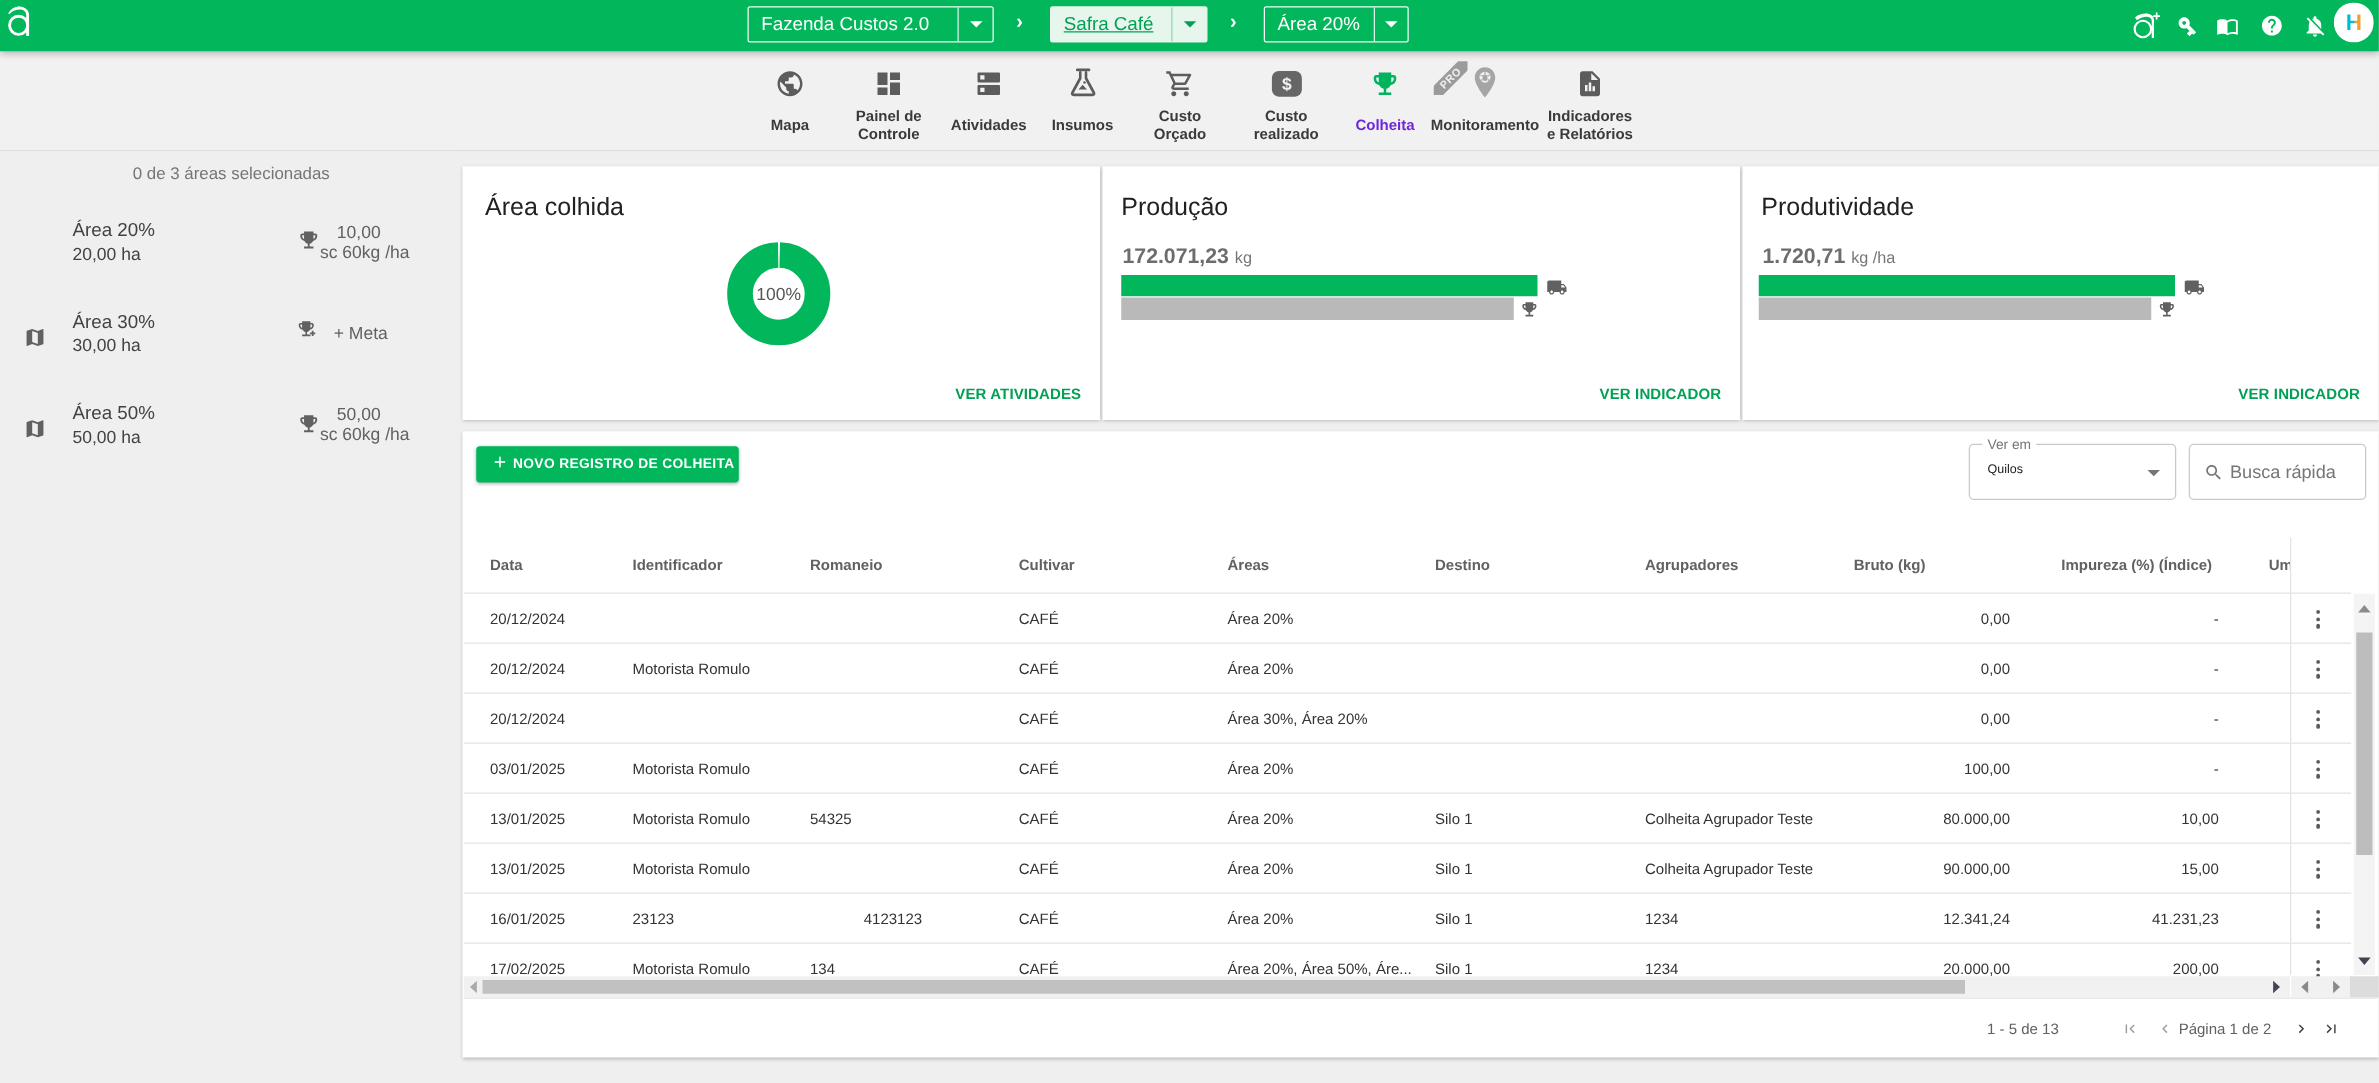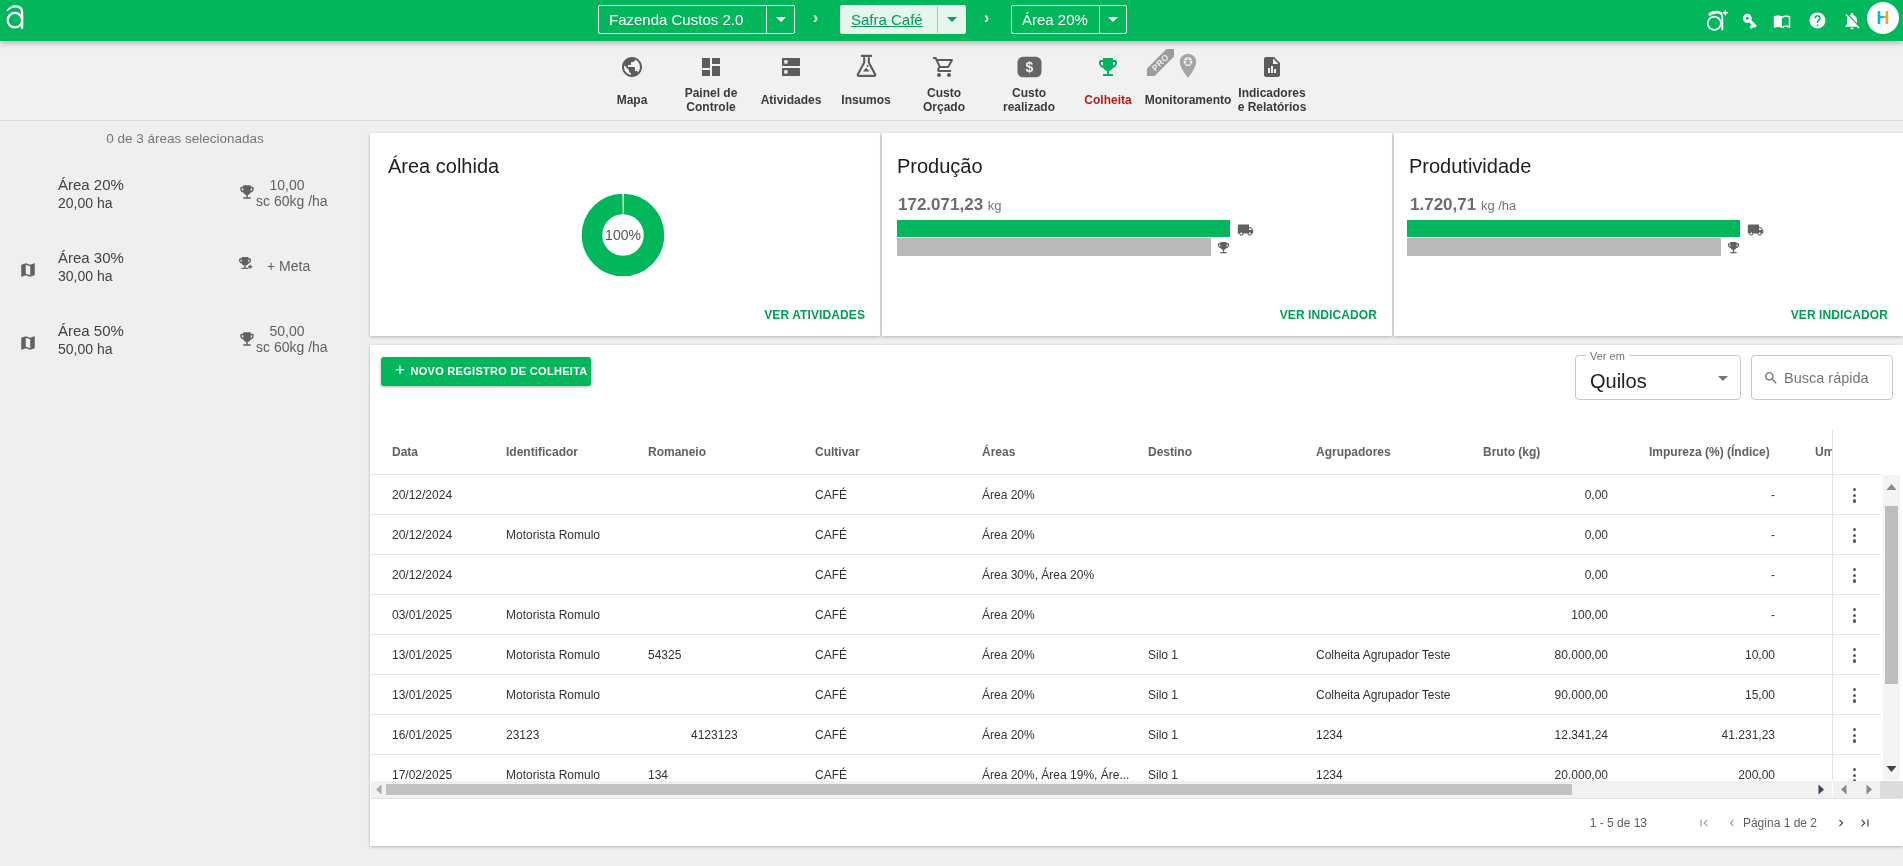--- a/index.html
+++ b/index.html
@@ -141,21 +141,21 @@
     </svg>
   <div class="navlabel">Custo<br>Orçado</div>
 </div>
 <div class="navitem" style="left:994px;width:70px;">
   <svg width="25" height="24" viewBox="0 0 25 24">
       <rect x="0.5" y="1.8" width="24" height="20.5" rx="5.5" fill="#666666"></rect>
       <text x="12.5" y="17" font-size="14" font-weight="bold" fill="#f1f1f1" text-anchor="middle" font-family="Liberation Sans">$</text>
     </svg>
   <div class="navlabel">Custo<br>realizado</div>
 </div>
-<div class="navitem" style="left:1073px;width:70px;color:#b91c1c;">
+<div class="navitem" style="left:1073px;width:70px;color:#6d28d9;">
   <svg width="24" height="24" viewBox="0 0 24 24" fill="#02b35d">
       <path d="M19 5h-2V3H7v2H5c-1.1 0-2 .9-2 2v1c0 2.55 1.92 4.63 4.39 4.94.63 1.5 1.98 2.63 3.61 2.96V19H7v2h10v-2h-4v-3.1c1.63-.33 2.98-1.46 3.61-2.96C19.08 12.63 21 10.55 21 8V7c0-1.1-.9-2-2-2zM5 8V7h2v3.82C5.84 10.4 5 9.3 5 8zm14 0c0 1.3-.84 2.4-2 2.82V7h2v1z"></path>
     </svg>
   <div class="navlabel">Colheita</div>
 </div>
 <div class="navitem" style="left:1146px;width:84px;">
   <div style="height:24px;position:relative;">
     <svg style="position:absolute;left:33px;top:-2px;" width="18" height="26" viewBox="0 0 18 26" fill="#a5a5a5">
         <path d="M9 0.8C4.4 0.8 0.8 4.4 0.8 9c0 6.2 8.2 16 8.2 16s8.2-9.8 8.2-16c0-4.6-3.6-8.2-8.2-8.2z"></path>
         <circle cx="9" cy="8.7" r="4.4" fill="#f1f1f1"></circle>
@@ -255,21 +255,21 @@
 
 <div class="card" id="panel" style="left:370px;top:345px;width:1533px;height:501px;"></div>
 
 <div class="abs" style="left:381px;top:357px;width:210px;height:29px;background:#02b75b;border-radius:3px;box-shadow:0 1px 3px rgba(0,0,0,0.3);color:#fff;z-index:5;">
   <span class="abs" style="left:14px;top:3px;font-size:17px;font-weight:400;">+</span>
   <span class="abs" style="left:26px;right:0;top:0;text-align:center;font-size:11px;font-weight:bold;line-height:29px;letter-spacing:0.3px;white-space:nowrap;">NOVO REGISTRO DE COLHEITA</span>
 </div>
 
 <div class="abs" style="left:1575px;top:355px;width:166px;height:45px;border:1px solid #c9c9c9;border-radius:4px;z-index:5;">
   <div class="abs" style="left:10px;top:-6px;background:#fff;padding:0 4px;font-size:11px;color:#757575;">Ver em</div>
-  <div class="abs" style="left:14px;top:14px;font-size:20px;color:#212121;">Quilos</div>
+  <div class="abs" style="left:14px;top:14px;font-size:10px;color:#212121;">Quilos</div>
   <div class="caret abs" style="left:142px;top:20px;border-top-color:#757575;"></div>
 </div>
 
 <div class="abs" style="left:1751px;top:355px;width:142px;height:45px;border:1px solid #c9c9c9;border-radius:4px;z-index:5;">
   <svg class="abs" style="left:11px;top:14px;" width="16" height="16" viewBox="0 0 24 24" fill="#757575">
       <path d="M15.5 14h-.79l-.28-.27C15.41 12.59 16 11.11 16 9.5 16 5.91 13.09 3 9.5 3S3 5.91 3 9.5 5.91 16 9.5 16c1.61 0 3.09-.59 4.23-1.57l.27.28v.79l5 4.99L20.49 19l-4.99-5zm-6 0C7.01 14 5 11.99 5 9.5S7.01 5 9.5 5 14 7.01 14 9.5 11.99 14 9.5 14z"></path>
     </svg>
   <div class="abs" style="left:32px;top:14px;font-size:14.5px;color:#757575;">Busca rápida</div>
 </div>
 
@@ -375,21 +375,21 @@
 <div class="dots3" style="top:728px;">
       <span></span>
       <span></span>
       <span></span>
     </div>
 <div class="rowline" style="top:754px;"></div>
 <div class="td" style="left:392px;top:768px;">17/02/2025</div>
 <div class="td" style="left:506px;top:768px;">Motorista Romulo</div>
 <div class="td" style="left:648px;top:768px;">134</div>
 <div class="td" style="left:815px;top:768px;">CAFÉ</div>
-<div class="td" style="left:982px;top:768px;">Área 20%, Área 19%, Áre...</div>
+<div class="td" style="left:982px;top:768px;">Área 20%, Área 50%, Áre...</div>
 <div class="td" style="left:1148px;top:768px;">Silo 1</div>
 <div class="td" style="left:1316px;top:768px;">1234</div>
 <div class="td" style="left:1468px;top:768px;width:140px;text-align:right;">20.000,00</div>
 <div class="td" style="left:1635px;top:768px;width:140px;text-align:right;">200,00</div>
 <div class="dots3" style="top:768px;">
       <span></span>
       <span></span>
       <span></span>
     </div>
 </div>

